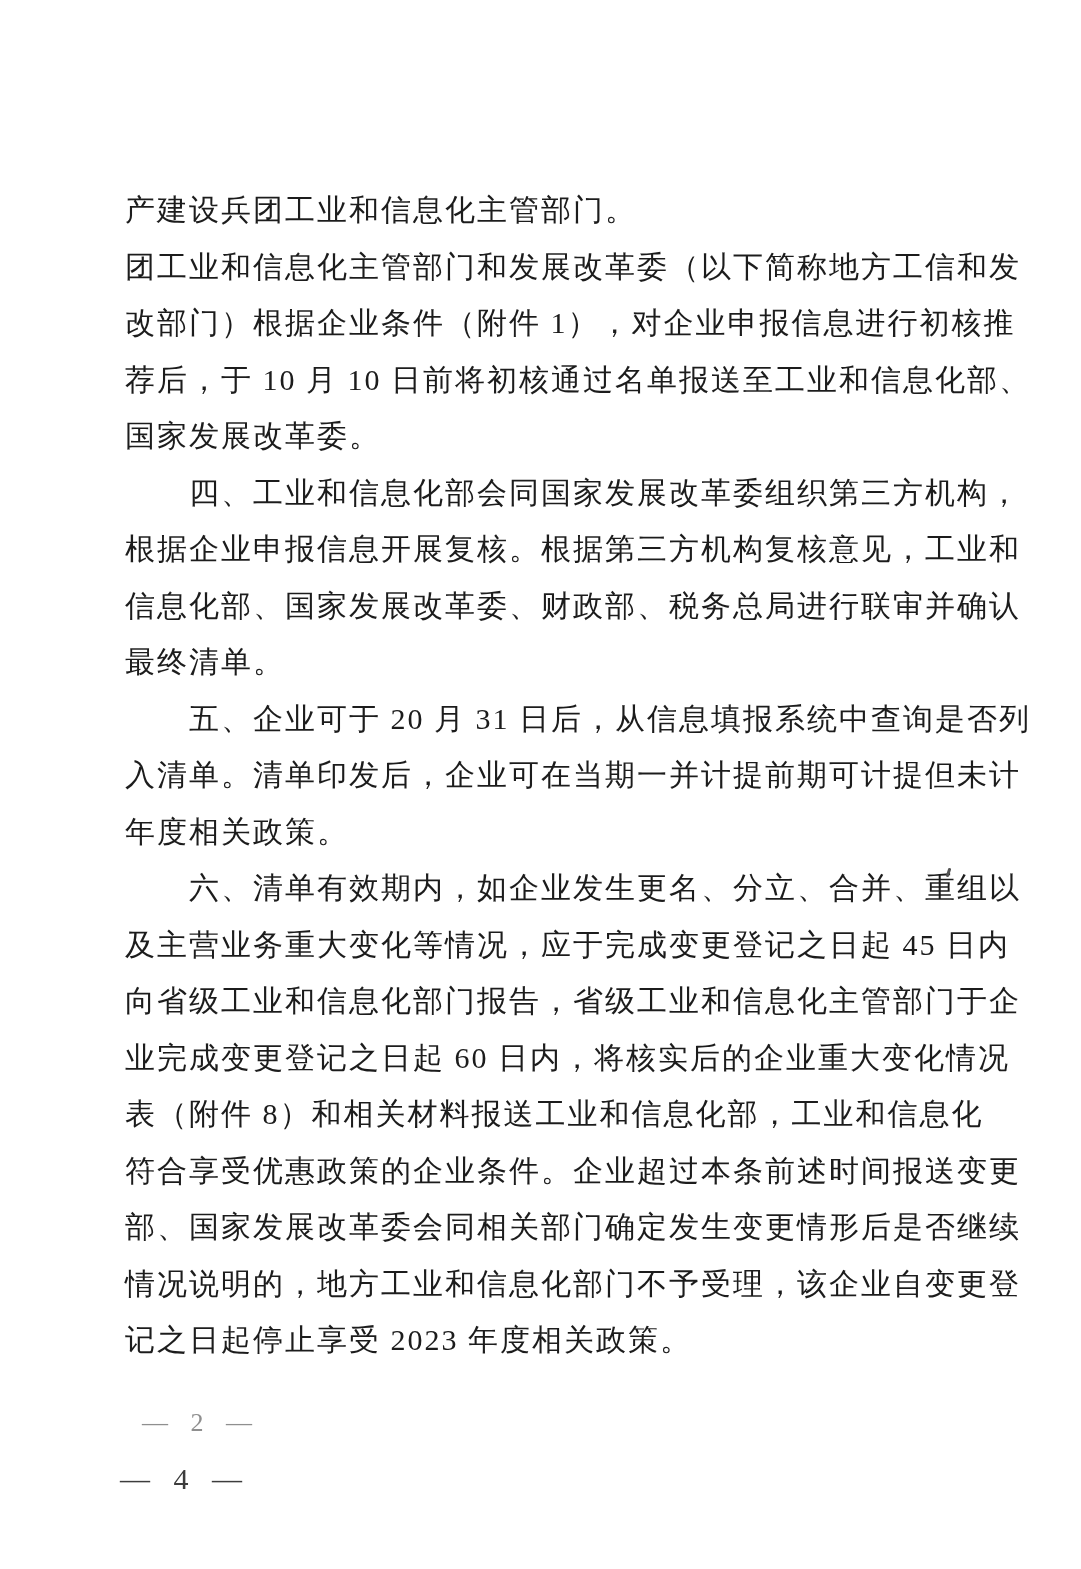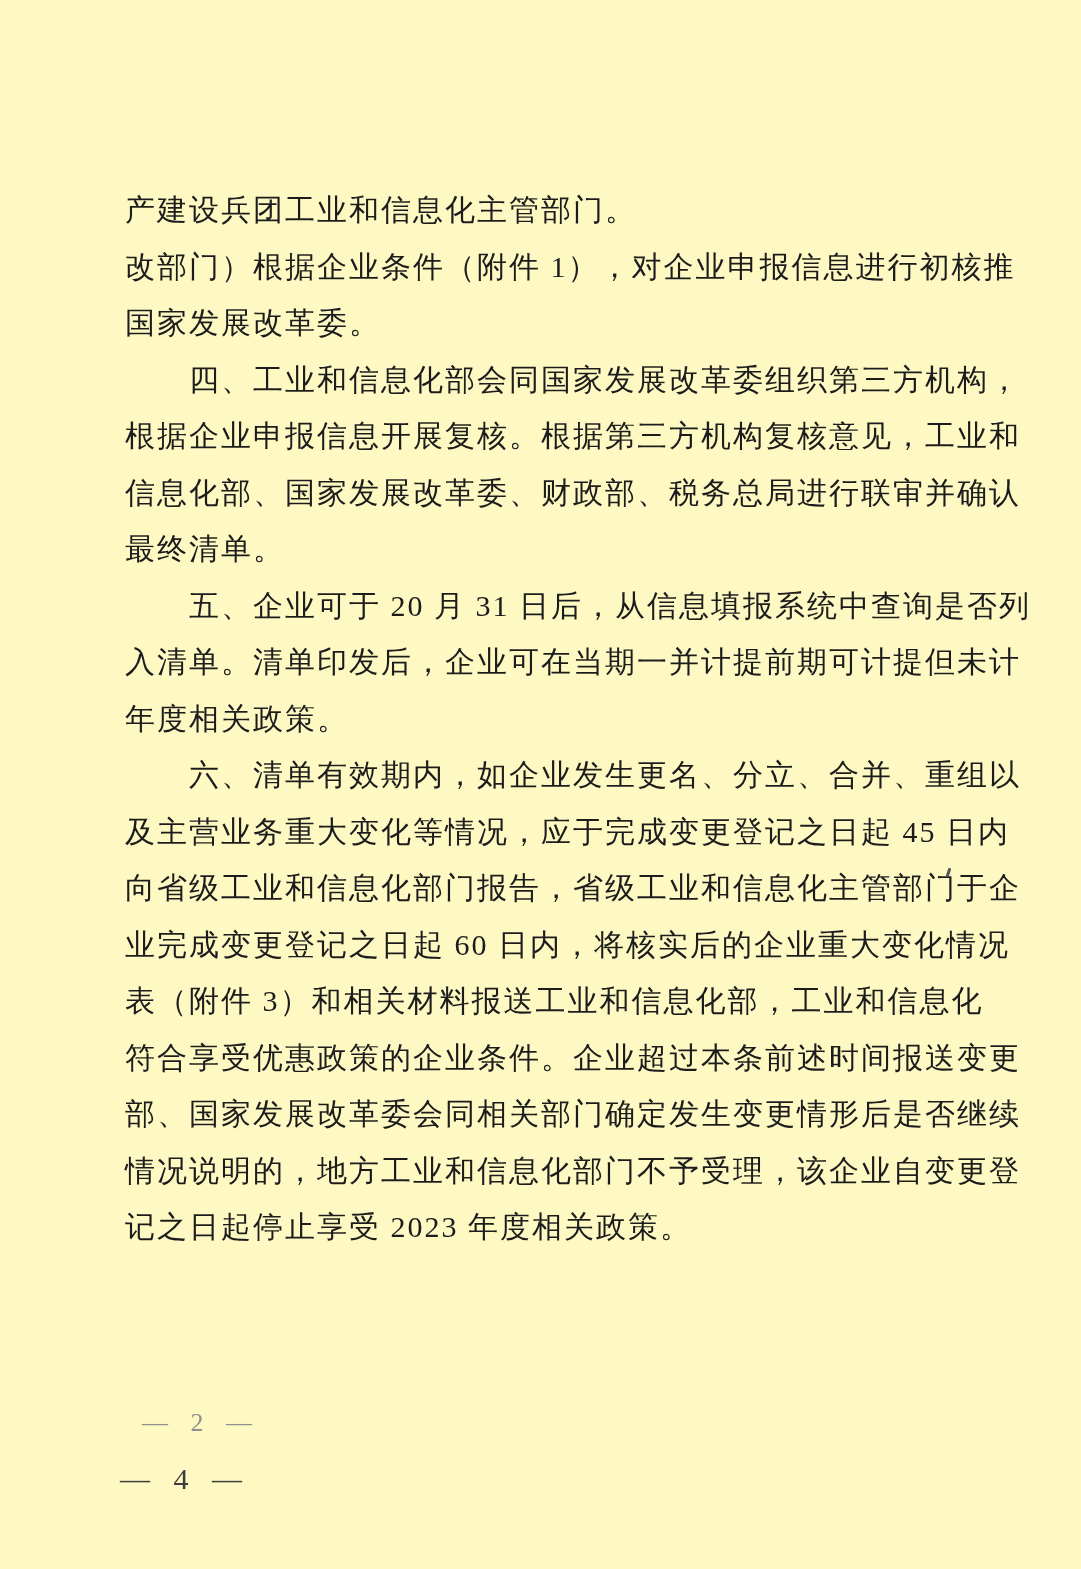--- a/index.html
+++ b/index.html
@@ -5,21 +5,21 @@
   html, body {
     margin: 0;
     padding: 0;
     background: #e8e8e8;
   }
   .page {
     position: relative;
     width: 1081px;
     height: 1569px;
     margin: 0 auto;
-    background: #fef9c3;
+    background: #ffffff;
     overflow: hidden;
     font-family: "Liberation Serif", "DejaVu Serif", serif;
   }
   .doc-text {
     position: absolute;
     left: 125px;
     top: 182px;
     width: 832px;
     color: #1c1c1c;
     font-size: 30px;
@@ -69,34 +69,36 @@
     transform: rotate(18deg);
     border-radius: 1px;
   }
 </style>
 </head>
 <body>
 
 <div class="page">
   <div class="doc-text">
     <div class="line short">产建设兵团工业和信息化主管部门。</div>
+    <div class="line">团工业和信息化主管部门和发展改革委（以下简称地方工信和发</div>
     <div class="line">改部门）根据企业条件（附件 1），对企业申报信息进行初核推</div>
+    <div class="line">荐后，于 10 月 10 日前将初核通过名单报送至工业和信息化部、</div>
     <div class="line short">国家发展改革委。</div>
     <div class="line indent">四、工业和信息化部会同国家发展改革委组织第三方机构，</div>
     <div class="line">根据企业申报信息开展复核。根据第三方机构复核意见，工业和</div>
     <div class="line">信息化部、国家发展改革委、财政部、税务总局进行联审并确认</div>
     <div class="line short">最终清单。</div>
     <div class="line indent">五、企业可于 20 月 31 日后，从信息填报系统中查询是否列</div>
     <div class="line">入清单。清单印发后，企业可在当期一并计提前期可计提但未计</div>
     <div class="line short">年度相关政策。</div>
     <div class="line indent">六、清单有效期内，如企业发生更名、分立、合并、重组以</div>
     <div class="line">及主营业务重大变化等情况，应于完成变更登记之日起 45 日内</div>
     <div class="line">向省级工业和信息化部门报告，省级工业和信息化主管部门于企</div>
     <div class="line">业完成变更登记之日起 60 日内，将核实后的企业重大变化情况</div>
-    <div class="line">表（附件 3）和相关材料报送工业和信息化部，工业和信息化</div>
+    <div class="line">表（附件 8）和相关材料报送工业和信息化部，工业和信息化</div>
     <div class="line">符合享受优惠政策的企业条件。企业超过本条前述时间报送变更</div>
     <div class="line">部、国家发展改革委会同相关部门确定发生变更情形后是否继续</div>
     <div class="line">情况说明的，地方工业和信息化部门不予受理，该企业自变更登</div>
     <div class="line short">记之日起停止享受 2023 年度相关政策。</div>
   </div>
 
   <div class="scan-speck"></div>
 
   <div class="footer-mark light">— 2 —</div>
   <div class="footer-mark dark">— 4 —</div>

